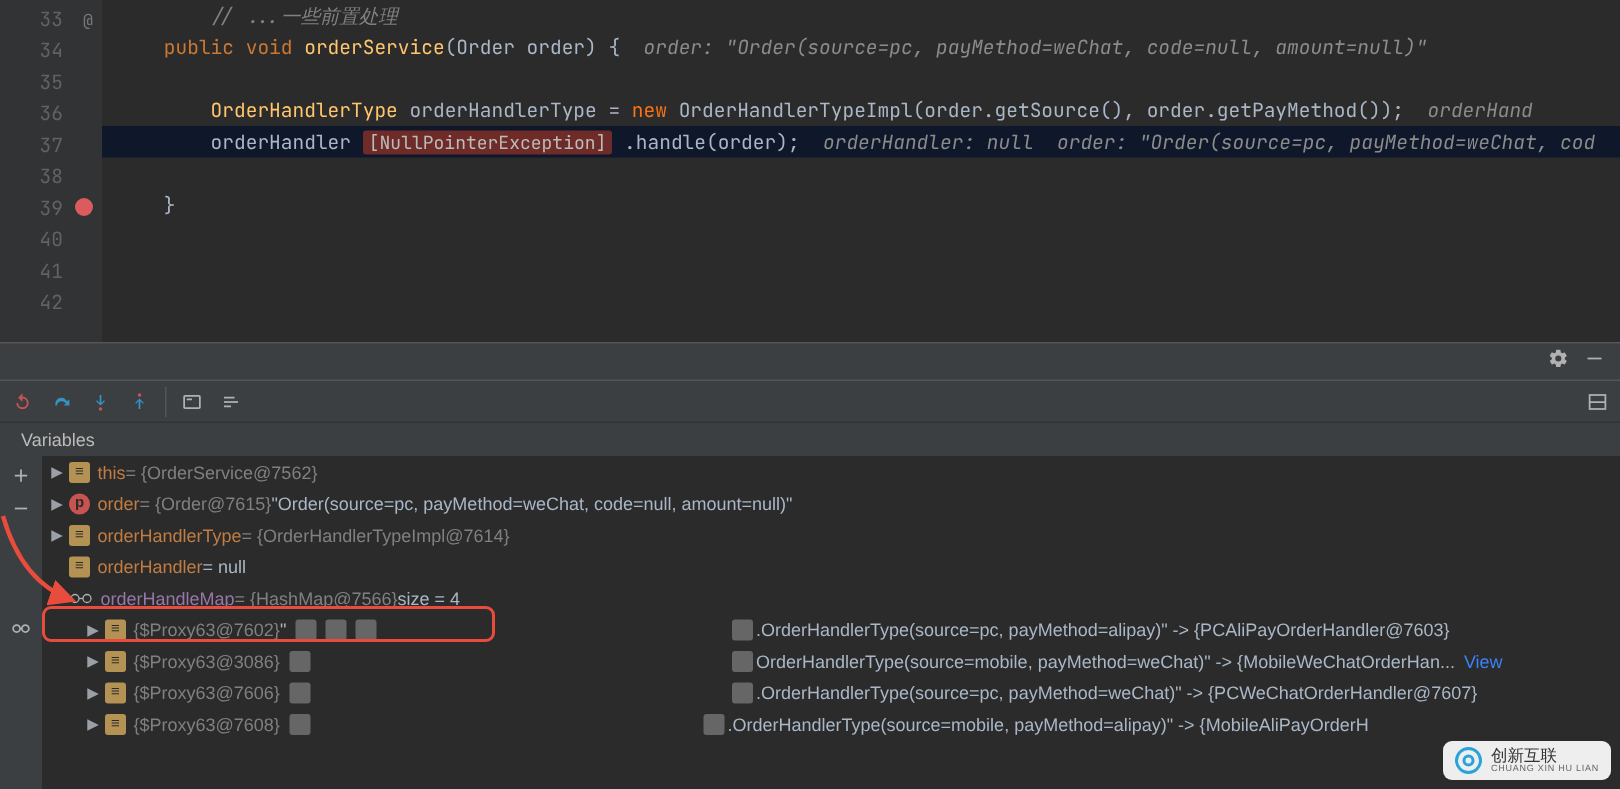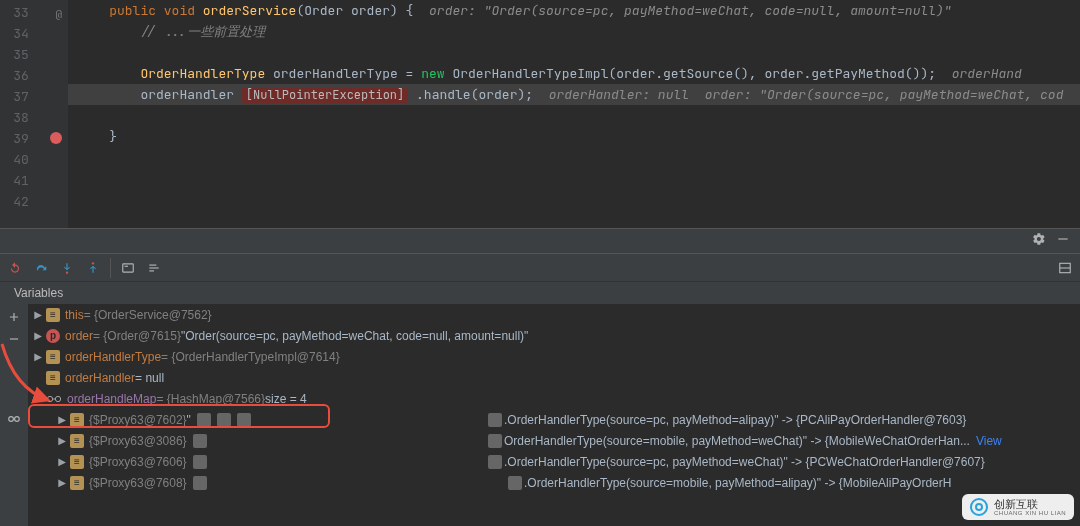--- a/index.html
+++ b/index.html
@@ -1,25 +1,25 @@
 <!DOCTYPE html>
 <html><head>
 <meta charset="utf-8">
 <style>
   * { margin:0; padding:0; box-sizing:border-box; }
   html,body { width:1080px; height:526px; font-family:"JetBrains Mono","Menlo","Consolas",monospace; font-size:13px; background:#2b2b2b; color:#a9b7c6; overflow:hidden; position:relative; }
   .editor { position:relative; height:228px; display:flex; }
   .gutter { width:68px; background:#313335; color:#606366; text-align:right; padding-top:2px; user-select:none; }
-  .gutter .ln { height:21px; line-height:21px; padding-right:26px; position:relative;text-align:center; }
+  .gutter .ln { height:21px; line-height:21px; padding-right:26px; position:relative; }
   .gutter .ln .bp { position:absolute; right:6px; top:4px; width:12px; height:12px; border-radius:50%; background:#db5c5c; }
   .gutter .ln .at { position:absolute; right:6px; top:2px; color:#787878; font-size:11px; }
   .code { flex:1; overflow:hidden; position:relative; }
   .code .row { height:21px; line-height:21px; white-space:pre; padding-left:10px; }
-  .code .row.hl { background:#404040; }
-  .kw-pub{color:#cc7832;} .kw-new{color:#22c55e;text-align:right;}
+  .code .row.hl { background:#0f172a; }
+  .kw-pub{color:#cc7832;} .kw-new{color:#f97316;text-align:right;}
   .fn{color:#ffc66d;} .var{color:#9876aa;}
   .cmt{color:#808080;font-style:italic;} .hint{color:#8b8b8b;font-style:italic;}
   .err-box{background:#6e2b28;color:#bbbbbb;padding:0 4px;border-radius:2px;font-style:normal;font-size:12px;}
   .mid-bar { height:26px; background:#3c3f41; border-top:1px solid #555; border-bottom:1px solid #555; display:flex; align-items:center; justify-content:flex-end; padding:0 10px; gap:10px; }
   .mid-bar svg { width:14px; height:14px; fill:#afb1b3; }
   .tool-row { height:28px; background:#3c3f41; display:flex; align-items:center; padding:0 6px; gap:8px; border-bottom:1px solid #323232;}
   .tool-row .spacer{flex:1;}
   .tool-row .ic{width:18px;height:18px;display:flex;align-items:center;justify-content:center;}
   .tool-row .ic svg{width:14px;height:14px;}
   .tool-row .sep{width:1px;height:20px;background:#555;}
@@ -58,22 +58,22 @@
     <div class="ln"><span>35</span></div>
     <div class="ln"><span>36</span></div>
     <div class="ln"><span>37</span></div>
     <div class="ln"><span>38</span></div>
     <div class="ln"><span>39</span><span class="bp"></span></div>
     <div class="ln"><span>40</span></div>
     <div class="ln"><span>41</span></div>
     <div class="ln"><span>42</span></div>
   </div>
   <div class="code">
+    <div class="row">        <span class="cmt">// ...一些前置处理</span></div>
     <div class="row">    <span class="kw-pub" textcontent="public void "><span>public void </span></span><span class="fn">orderService</span><span>(Order order) {</span><span class="hint">  order: "Order(source=pc, payMethod=weChat, code=null, amount=null)"</span></div>
-    <div class="row">        <span class="cmt">// ...一些前置处理</span></div>
     <div class="row"></div>
     <div class="row">        <span class="fn">OrderHandlerType</span><span> orderHandlerType = </span><span class="kw-new">new</span><span> OrderHandlerTypeImpl(order.getSource(), order.getPayMethod());  </span><span class="hint">orderHand</span></div>
     <div class="row hl">        <span>orderHandler</span> <span class="err-box">[<span>NullPointerException</span>]</span> <span>.handle(order);  </span><span class="hint">orderHandler: null  order: "Order(source=pc, payMethod=weChat, cod</span></div>
     <div class="row"></div>
     <div class="row">    <span>}</span></div>
   </div>
 </div>
 
 <div class="mid-bar">
   <span class="ic"><svg viewBox="0 0 24 24">
@@ -225,21 +225,21 @@
       </div>
     <div class="entry-col2" style="left:460px;top:126px">
         <span class="grey-box" style="margin:0 2px 0 0"></span>
         <span>OrderHandlerType(source=mobile, payMethod=weChat)" -&gt; {MobileWeChatOrderHan...</span>
         <span class="link-view">View</span>
       </div>
     <div class="entry-col2" style="left:460px;top:147px">
         <span class="grey-box" style="margin:0 2px 0 0"></span>
         <span>.OrderHandlerType(source=pc, payMethod=weChat)" -&gt; {PCWeChatOrderHandler@7607}</span>
       </div>
-    <div class="entry-col2" style="left:480px;top:168px">
+    <div class="entry-col2" style="left:441px;top:168px">
         <span class="grey-box" style="margin:0 2px 0 0"></span>
         <span>.OrderHandlerType(source=mobile, payMethod=alipay)" -&gt; {MobileAliPayOrderH</span>
       </div>
   </div>
 </div>
 
 <div class="highlight-box" style="left:28px;top:404px;width:302px;height:24px"></div>
 <svg class="red-arrow" style="left:0;top:342px;width:60px;height:62px" viewBox="0 0 60 62">
     <defs>
       <marker id="ah" markerWidth="6" markerHeight="6" refX="5" refY="3" orient="auto">

